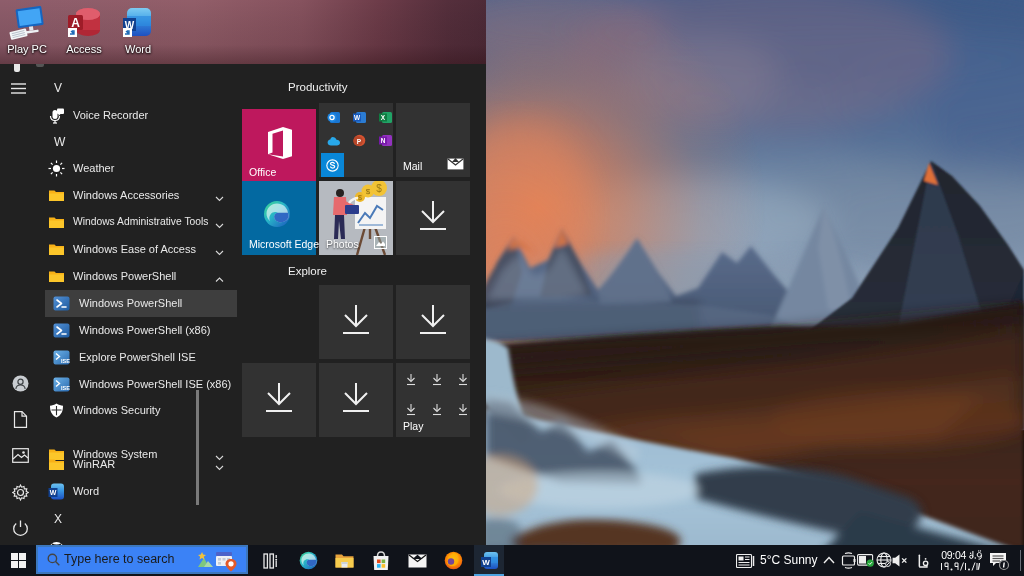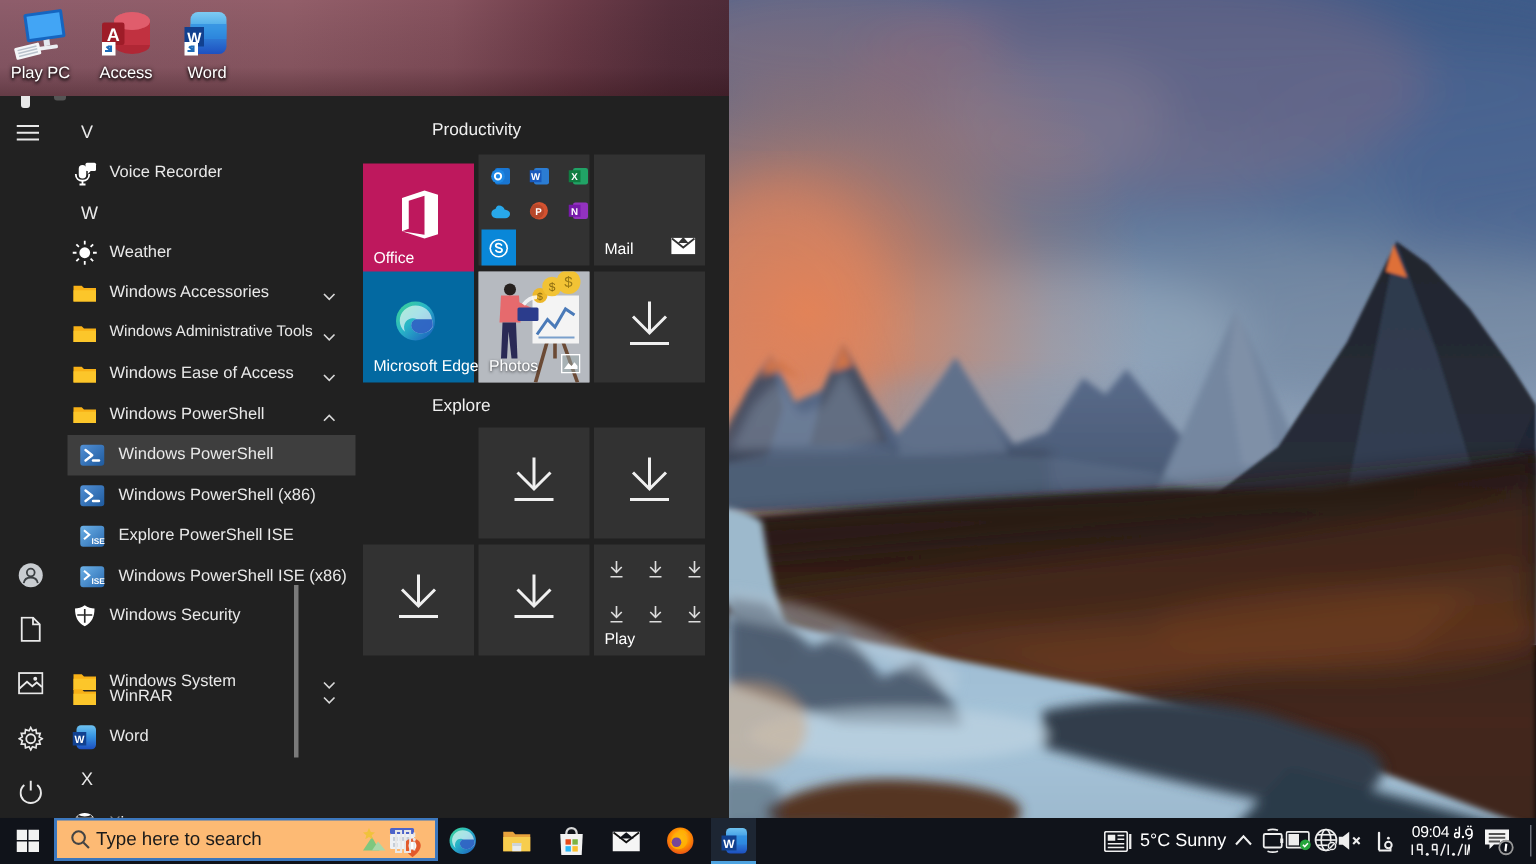--- a/index.html
+++ b/index.html
@@ -20,21 +20,21 @@
 .row.hl{left:45px;width:192px;background:#3e3e3e;}
 .row.hl .ic{left:8px!important;}
 .row.hl .tx{left:34px!important;}
 .hdr{position:absolute;left:54px;color:#e9e9e9;font-size:12px;}
 #tiles{position:absolute;left:240px;top:0;width:246px;height:481px;color:#fff;}
 .thdr{position:absolute;font-size:11.5px;color:#f0f0f0;padding-left:44px;}
 .tile{position:absolute;width:74px;height:74px;background:#323232;}
 .tlab{position:absolute;left:7px;bottom:5px;font-size:10.5px;color:#fff;white-space:nowrap;}
 
 #bar{position:absolute;left:0;top:545px;width:1024px;height:31px;background:#10131a;}
-#search{position:absolute;left:36px;top:0px;width:256px;height:29px;background:#fdba74;border:2px solid #3c77bd;box-sizing:border-box;}
+#search{position:absolute;left:36px;top:0px;width:212px;height:29px;background:#3b82f6;border:2px solid #3c77bd;box-sizing:border-box;}
 #search .ph{position:absolute;left:26px;top:5px;font-size:12.5px;color:#1a1a1a;}
 .tray-txt{color:#fff;font-size:12px;}
 </style>
 </head>
 <body>
 <div id="stage">
 <svg id="wall" width="1024" height="576" viewBox="0 0 1024 576">
  <defs>
   <linearGradient id="sky" x1="0" y1="0" x2="0" y2="1">
    <stop offset="0" stop-color="#3f5e8d"></stop>

